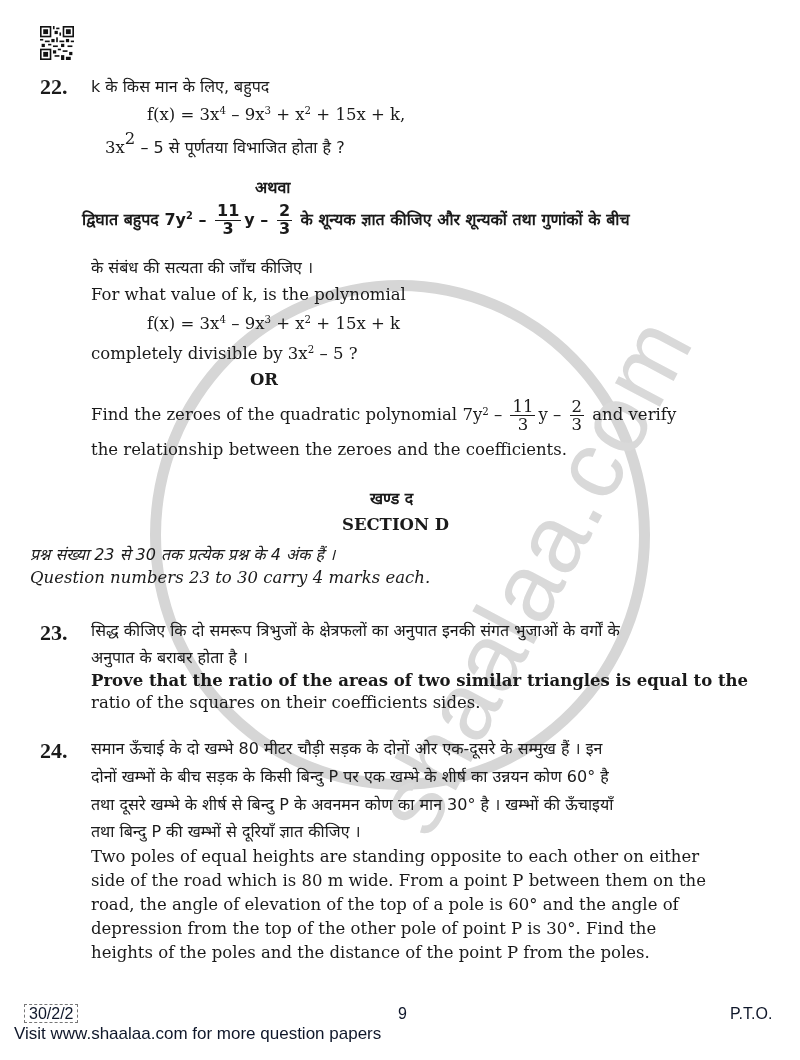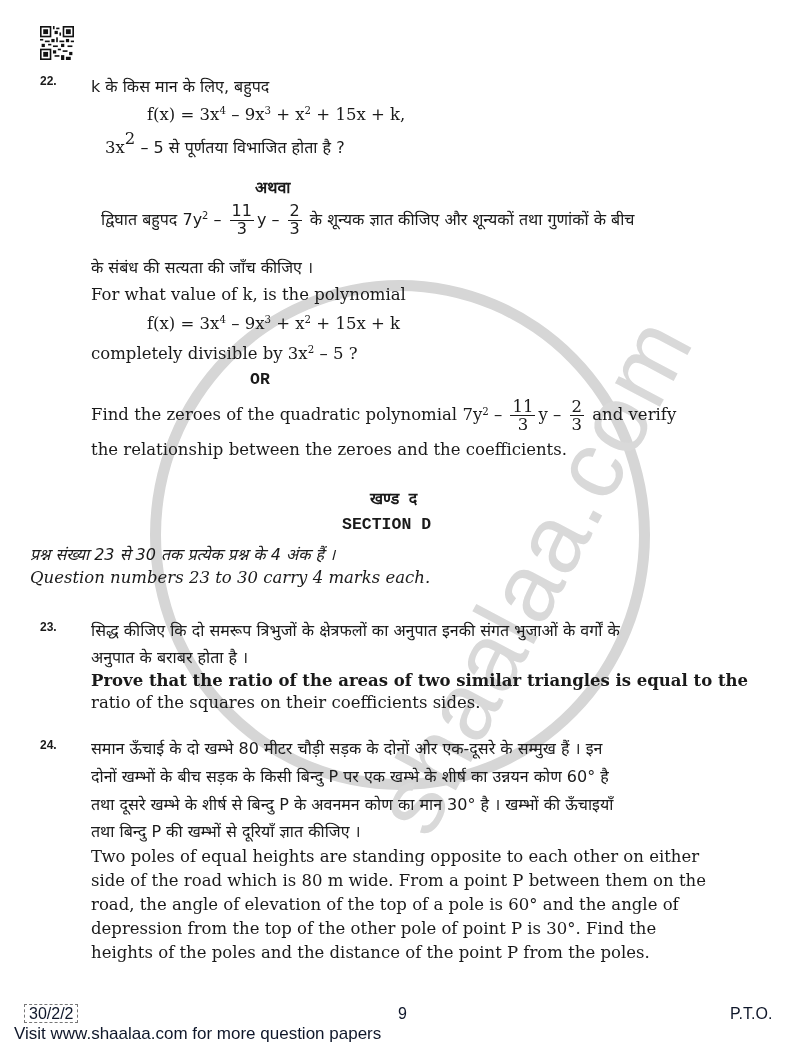--- a/index.html
+++ b/index.html
@@ -2,22 +2,22 @@
 <html><head>
 <meta charset="utf-8">
 <style>
   html, body { margin:0; padding:0; background:#ffffff; }
   body { width:800px; height:1060px; position:relative; overflow:hidden;
          font-family:"DejaVu Serif","Liberation Serif",serif; color:#1a1a1a; }
   .page { position:absolute; left:0; top:0; width:800px; height:1060px; }
   .abs { position:absolute; white-space:nowrap; }
   .serif { font-family:"DejaVu Serif","Liberation Serif",serif; font-size:16.5px; }
   .hindi { font-family:"DejaVu Sans","Liberation Sans",sans-serif; font-size:16px; }
-  .qnum { font-family:Liberation Sans, sans-serif; font-weight:bold; font-size:12px; }
-  .bold { font-weight:bold;font-family:Liberation Mono, monospace; }
+  .qnum { font-family:Liberation Serif, serif; font-weight:bold; font-size:22px; }
+  .bold { font-weight:bold; }
   .italic { font-style:italic; }
   sup { font-size:0.62em; vertical-align:0.55em; line-height:0; }
   .frac { display:inline-block; vertical-align:middle; text-align:center; line-height:1.05; margin:0 3px; }
   .frac .num { display:block; border-bottom:1px solid #1a1a1a; padding:0 2px; }
   .frac .den { display:block; padding:0 2px; }
   .watermark-circle { position:absolute; left:150px; top:280px; width:500px; height:510px;
         border:11px solid #d6d6d6; border-radius:50%; box-sizing:border-box; }
   .watermark-text { position:absolute; left:250px; top:520px; font-family:"Liberation Sans",sans-serif;
         font-size:96px; color:#d9d9d9; transform:rotate(-62deg); transform-origin:center; letter-spacing:2px; }
   .qr { position:absolute; left:40px; top:26px; width:34px; height:34px; }
@@ -76,21 +76,21 @@
   <div class="abs serif" style="left:147px;top:105px;">
     <span>f(x) = 3x</span><sup>4</sup><span> – 9x</span><sup>3</sup><span> + x</span><sup>2</sup><span> + 15x + k,</span>
   </div>
 
   <div class="abs hindi" style="left:91px;top:136px;margin-left:14px;">
     <span class="serif">3x</span><sup class="serif">2</sup><span> – 5 से पूर्णतया विभाजित होता है ?</span>
   </div>
 
   <div class="abs hindi bold" style="left:255px;top:176px;">अथवा</div>
 
-  <div class="abs hindi" style="left:101px;top:203px;">
+  <div class="abs hindi" style="left:82px;top:203px;font-weight:bold;">
     <span>द्विघात बहुपद 7y</span><sup>2</sup><span> – </span><span class="frac"><span class="num">11</span><span class="den">3</span></span><span>y  – </span><span class="frac"><span class="num">2</span><span class="den">3</span></span><span> के शून्यक ज्ञात कीजिए और शून्यकों तथा गुणांकों के बीच</span>
   </div>
   <div class="abs hindi" style="left:91px;top:256px;">के संबंध की सत्यता की जाँच कीजिए ।</div>
 
   <div class="abs serif" style="left:91px;top:285px;">For what value of k, is the polynomial</div>
   <div class="abs serif" style="left:147px;top:314px;">
     <span>f(x) = 3x</span><sup>4</sup><span> – 9x</span><sup>3</sup><span> + x</span><sup>2</sup><span> + 15x + k</span>
   </div>
   <div class="abs serif" style="left:91px;top:344px;">
     <span>completely divisible by 3x</span><sup>2</sup><span> – 5 ?</span>

